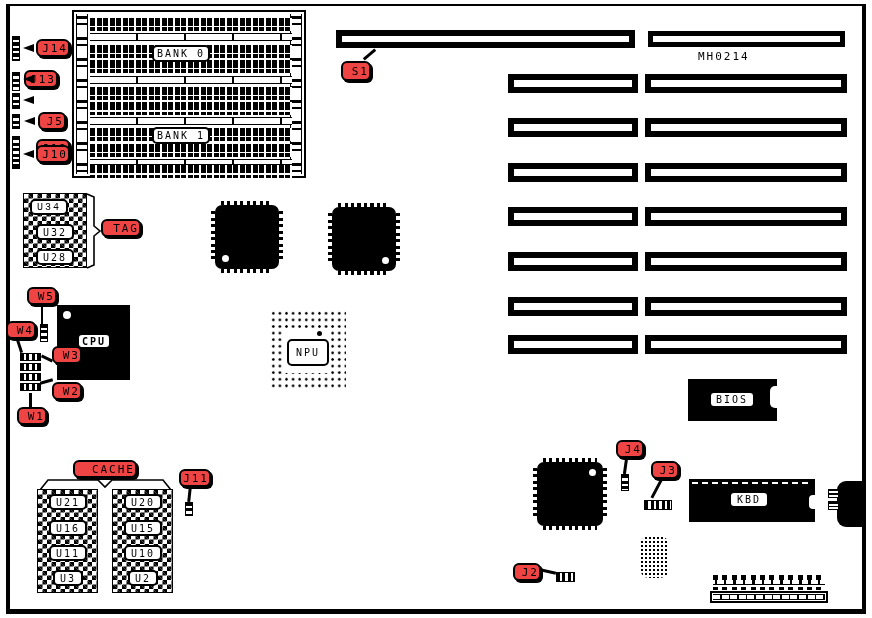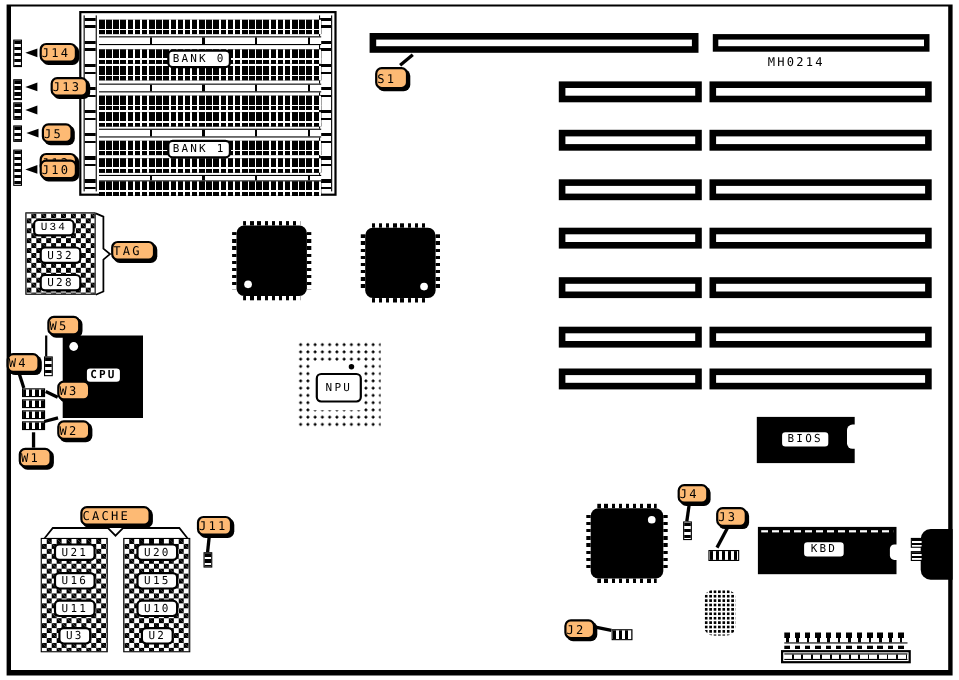--- a/index.html
+++ b/index.html
@@ -2,22 +2,22 @@
 <html><head>
 <meta charset="utf-8">
 <style>
   html,body{margin:0;padding:0;background:#fff;}
   #canvas{position:relative;width:872px;height:618px;background:#fff;overflow:hidden;
           font-family:"DejaVu Sans Mono",monospace;color:#000;}
   .abs{position:absolute;box-sizing:border-box;}
   
   .frame{border:2px solid #000;border-left-width:4px;border-right-width:4px;border-bottom-width:5px;}
   
-  .co{background:#fdba74;border:2px solid #000;border-radius:6px;box-shadow:2px 2px 0 #000;
-      display:flex;align-items:center;justify-content:flex-start;font-size:11px;letter-spacing:2px;
+  .co{background:#ef4444;border:2px solid #000;border-radius:6px;box-shadow:2px 2px 0 #000;
+      display:flex;align-items:center;justify-content:flex-end;font-size:11px;letter-spacing:2px;
       white-space:nowrap;z-index:6;}
   .cl{background:#fff;border:2px solid #000;border-radius:5px;display:flex;align-items:center;
       justify-content:center;font-size:10px;letter-spacing:2px;white-space:nowrap;z-index:5;}
   
   .comb{background-color:#000;
         background-image:linear-gradient(to bottom,transparent 8px,#fff 8px,#fff 9.5px,transparent 9.5px),
                          repeating-linear-gradient(90deg,#000 0 5px,#fff 5px 6.5px);}
   .spacer{background-image:repeating-linear-gradient(90deg,transparent 0 46px,#000 46px 48px);
           border-top:1px solid #000;border-bottom:1px solid #000;background-color:#fff;}
   .latchcol{background-image:repeating-linear-gradient(180deg,#fff 0 2px,#000 2px 5px,#fff 5px 9px,#000 9px 11px,#fff 11px 21px);
@@ -81,21 +81,21 @@
   </div>
 
   <div class="abs vjump" style="left:12px;top:36px;width:8px;height:25px;"></div>
   <div class="abs tl" style="left:23px;top:44px;"></div>
   <div class="abs co" style="left:36px;top:39px;width:34px;height:18px;">
     <span>J14</span>
   </div>
 
   <div class="abs vjump" style="left:12px;top:72px;width:8px;height:19px;"></div>
   <div class="abs tl" style="left:23px;top:75px;"></div>
-  <div class="abs co" style="left:46px;top:70px;width:34px;height:18px;">
+  <div class="abs co" style="left:24px;top:70px;width:34px;height:18px;">
     <span>J13</span>
   </div>
 
   <div class="abs vjump" style="left:12px;top:93px;width:8px;height:16px;"></div>
   <div class="abs tl" style="left:23px;top:96px;"></div>
   <div class="abs co" style="left:36px;top:91px;width:34px;height:18px;margin-top:48px;">
     <span>J12</span>
   </div>
 
   <div class="abs vjump" style="left:12px;top:114px;width:8px;height:15px;"></div>
@@ -142,21 +142,21 @@
     <div class="dot" style="right:7px;bottom:7px;width:7px;height:7px;"></div>
   </div>
 
   <div class="abs" style="left:57px;top:305px;width:73px;height:75px;background:#000;">
     <div class="dot" style="left:6px;top:6px;width:8px;height:8px;"></div>
   </div>
   <div class="abs cl" style="left:77px;top:333px;width:34px;height:16px;font-weight:bold;">
     <span>CPU</span>
   </div>
 
-  <div class="abs co" style="left:27px;top:287px;width:30px;height:18px;margin-left:16px;">
+  <div class="abs co" style="left:27px;top:287px;width:30px;height:18px;">
     <span>W5</span>
   </div>
   <div class="abs ln" style="left:41px;top:305px;width:2px;height:19px;"></div>
   <div class="abs vjump" style="left:40px;top:324px;width:8px;height:18px;"></div>
 
   <div class="abs co" style="left:6px;top:321px;width:30px;height:18px;">
     <span>W4</span>
   </div>
   <div class="abs ln" style="left:18px;top:339px;width:3px;height:14px;transform:rotate(-18deg);"></div>
 

